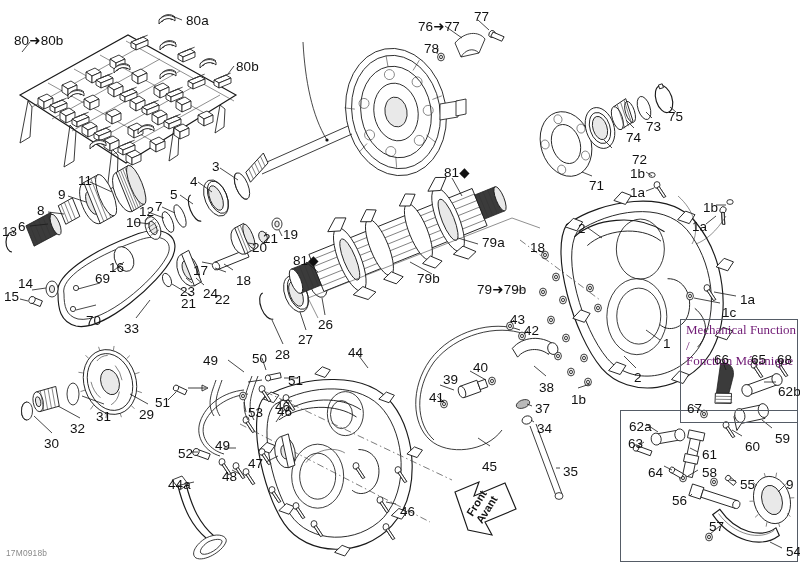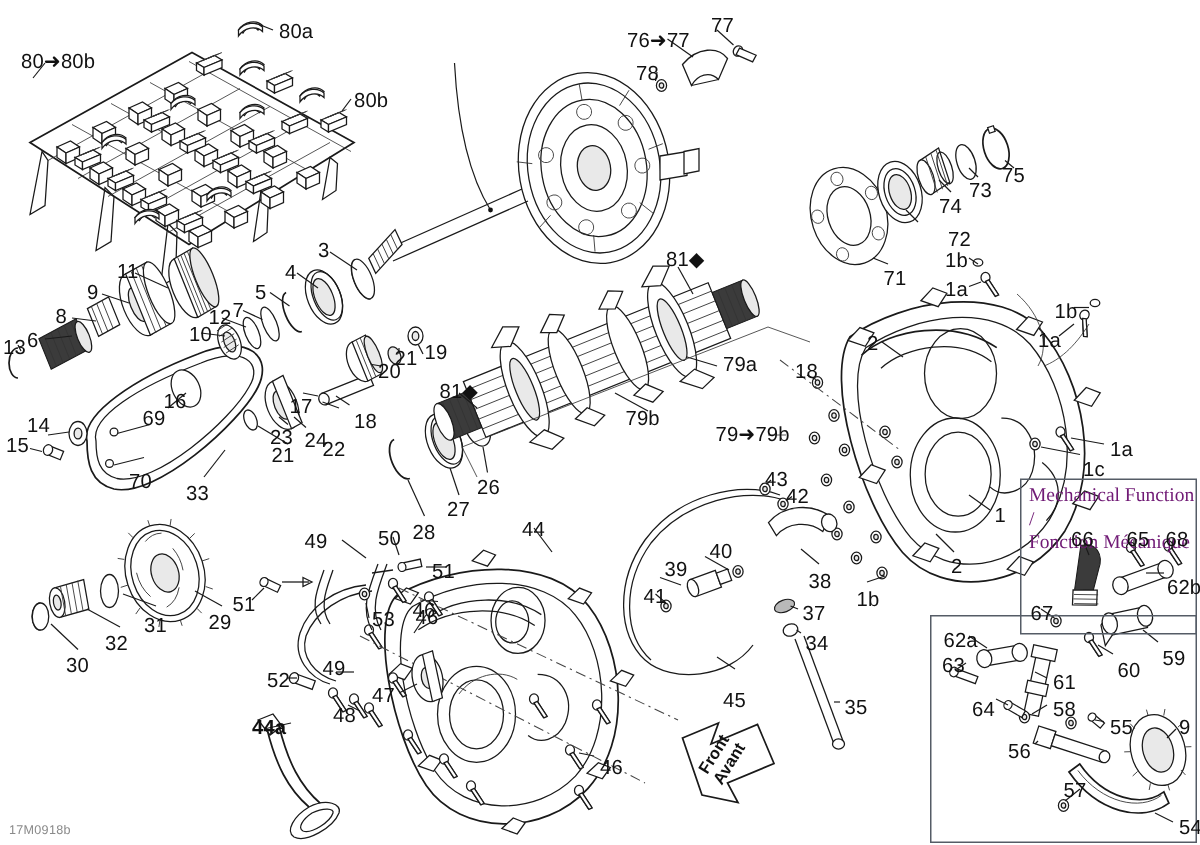--- a/index.html
+++ b/index.html
@@ -856,21 +856,21 @@
       <div class="callout" style="left: 473px; top: 361px;">40</div>
       <div class="callout" style="left: 443px; top: 373px;">39</div>
       <div class="callout" style="left: 429px; top: 391px;">41</div>
       <div class="callout" style="left: 535px; top: 402px;">37</div>
       <div class="callout" style="left: 537px; top: 422px;">34</div>
       <div class="callout" style="left: 563px; top: 465px;">35</div>
       <div class="callout" style="left: 482px; top: 440px; margin-top: 20px;">45</div>
       <div class="callout" style="left: 275px; top: 400px;">46</div>
       <div class="callout" style="left: 400px; top: 505px;">46</div>
       <div class="callout" style="left: 348px; top: 346px;">44</div>
-      <div class="callout" style="left: 168px; top: 478px; font-weight: bold;">44a</div>
+      <div class="callout" style="left: 168px; top: 478px;">44a</div>
       <div class="callout" style="left: 248px; top: 457px;">47</div>
       <div class="callout" style="left: 222px; top: 470px;">48</div>
       <div class="callout" style="left: 215px; top: 439px;">49</div>
       <div class="callout" style="left: 178px; top: 447px;">52</div>
       <div class="callout" style="left: 248px; top: 406px;">53</div>
       <div class="callout" style="left: 277px; top: 405px;">46</div>
       <div class="callout" style="left: 155px; top: 396px;">51</div>
       <div class="callout" style="left: 288px; top: 374px;">51</div>
       <div class="callout" style="left: 203px; top: 354px;">49</div>
       <div class="callout" style="left: 252px; top: 352px;">50</div>

